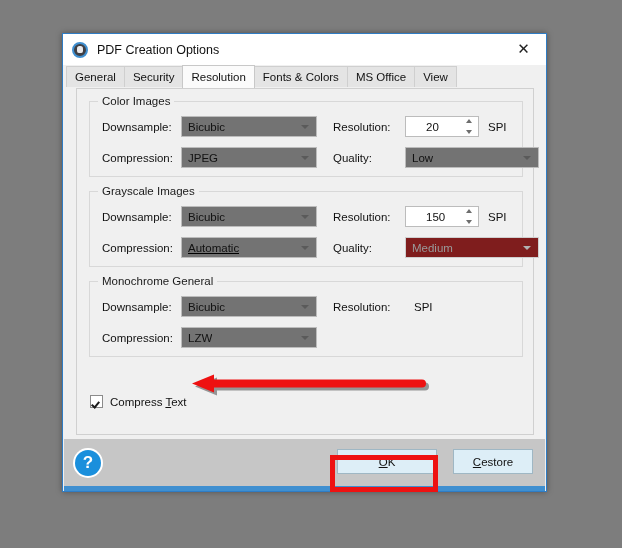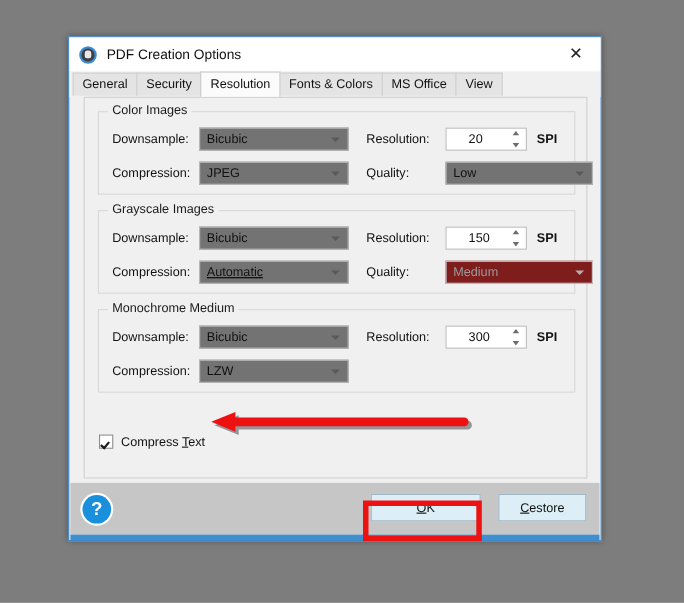--- a/index.html
+++ b/index.html
@@ -209,21 +209,21 @@
     width: 0; height: 0;
     border-left: 3.5px solid transparent;
     border-right: 3.5px solid transparent;
   }
   .spin-up { border-bottom: 4px solid #6d6d6d; }
   .spin-dn { border-top: 4px solid #6d6d6d; }
   .unit {
     font-size: 11.5px;
     color: #111;
     margin-left: 9px;
-    font-weight: bold;
+    font-weight: normal;
   }
 
   
   #compress-text-row {
     position: absolute;
     left: 13px;
     top: 306px;
     display: flex;
     align-items: center;
   }
@@ -435,36 +435,29 @@
         </div>
         <div class="flabel" style="width:72px; margin-left:16px;">Quality:</div>
         <div class="combo disabled" style="width:134px;">
           <span class="cval">Medium</span>
           <span class="carrow"></span>
         </div>
       </div>
     </div>
 
     <div class="groupbox" style="left:12px; top:192px; width:434px; height:76px;">
-      <div class="group-title">Monochrome Medium</div>
+      <div class="group-title">Monochrome General</div>
 
       <div class="fieldrow" style="left:12px; top:14px;">
         <div class="flabel" style="width:79px;">Downsample:</div>
         <div class="combo" style="width:136px;">
           <span class="cval">Bicubic</span>
           <span class="carrow"></span>
         </div>
         <div class="flabel" style="width:72px; margin-left:16px;">Resolution:</div>
-        <div class="spinner">
-          <span class="sval">300</span>
-          <span class="spin-btns">
-            <span class="spin-up"></span>
-            <span class="spin-dn"></span>
-          </span>
-        </div>
         <div class="unit">SPI</div>
       </div>
 
       <div class="fieldrow" style="left:12px; top:45px;">
         <div class="flabel" style="width:79px;">Compression:</div>
         <div class="combo" style="width:136px;">
           <span class="cval">LZW</span>
           <span class="carrow"></span>
         </div>
       </div>

